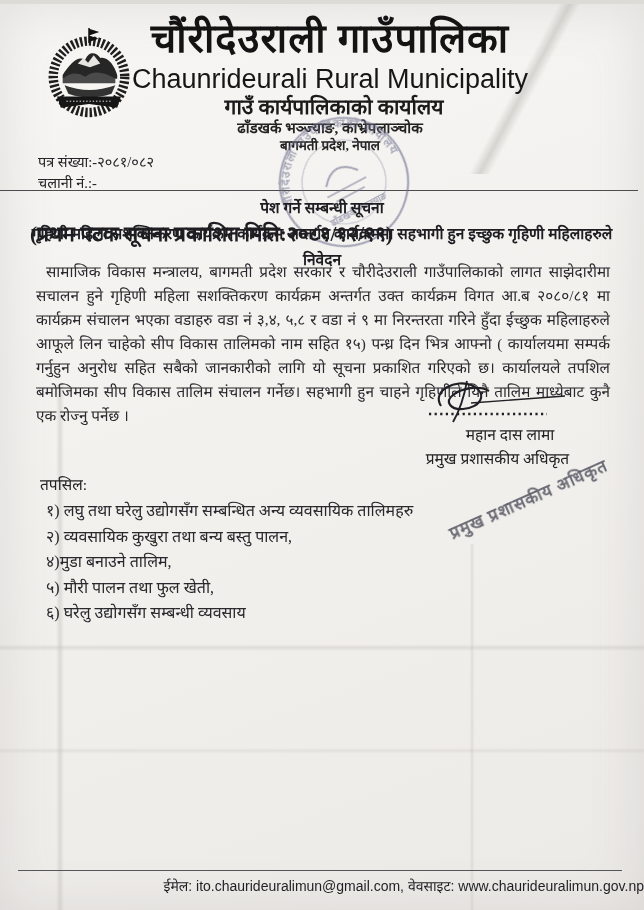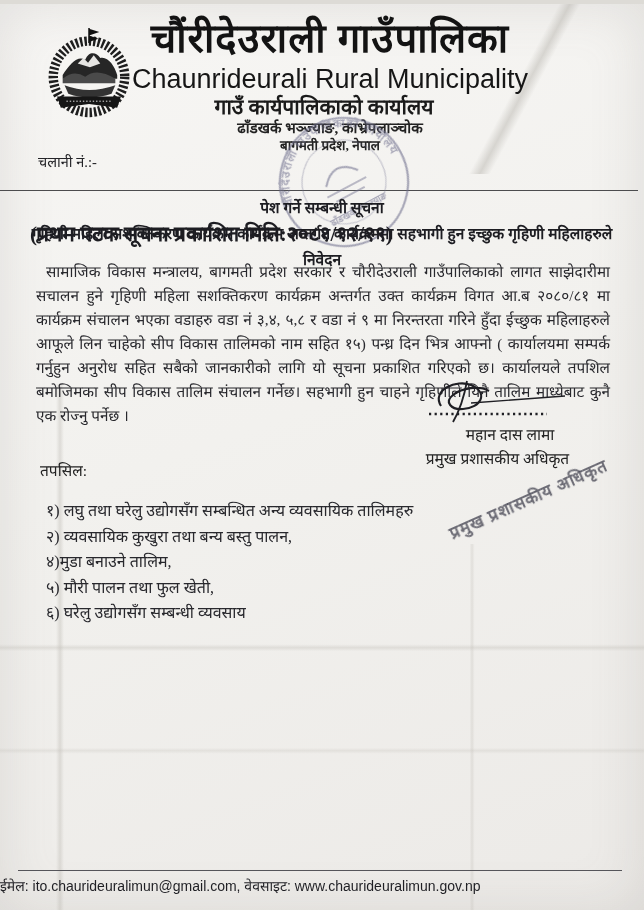--- a/index.html
+++ b/index.html
@@ -7,44 +7,44 @@
     position:relative;width:644px;height:910px;margin:4px auto;overflow:hidden;
     background:linear-gradient(160deg,#f7f6f4 0%,#f2f1ee 45%,#eceae7 100%);
     box-shadow:inset 0 0 55px rgba(110,105,98,.16);
     font-family:"Liberation Serif","DejaVu Serif",serif;color:#26262a;
   }
   .abs{position:absolute;}
   .crease{position:absolute;pointer-events:none;}
   
   .title-np{left:110px;top:10px;width:440px;text-align:center;font-size:40px;line-height:50px;font-weight:bold;color:#131313;letter-spacing:1px;}
   .title-en{left:100px;top:60px;width:460px;text-align:center;font-size:27px;line-height:30px;color:#161616;font-family:"Liberation Sans","DejaVu Sans",sans-serif;}
-  .office-np{left:124px;top:90px;width:400px;text-align:center;font-size:21px;line-height:26px;font-weight:bold;color:#1a1a1a;}
+  .office-np{left:134px;top:90px;width:400px;text-align:center;font-size:21px;line-height:26px;font-weight:bold;color:#1a1a1a;}
   .addr1{left:130px;top:116px;width:400px;text-align:center;font-size:15px;line-height:17px;font-weight:bold;color:#222;}
   .addr2{left:130px;top:133px;width:400px;text-align:center;font-size:13.5px;line-height:17px;font-weight:bold;color:#222;}
   .refblock{left:38px;top:148px;font-size:14.5px;line-height:21px;color:#242428;}
   .rule{left:0;top:186px;width:638px;border-top:1.6px solid #4c4c4e;height:0;}
   
   .subject{left:30px;top:191px;width:584px;text-align:center;font-weight:bold;font-size:15.5px;line-height:26px;color:#1d1d22;}
   .published{left:30px;top:219px;width:584px;text-align:left;font-weight:bold;font-size:21px;line-height:22px;color:#1d1d22;}
   .bodytext{left:36px;top:256px;width:574px;font-size:15.3px;line-height:24px;text-align:justify;text-indent:10px;color:#28282d;margin:0;}
   
   .sig-name{left:425px;top:420px;width:170px;text-align:center;font-size:15.5px;line-height:22px;color:#222;}
   .sig-desig{left:400px;top:444px;width:195px;text-align:center;font-size:15.5px;line-height:22px;color:#222;}
   .cao-stamp{
     left:450px;top:518px;width:230px;font-size:17px;font-weight:bold;letter-spacing:1px;
     color:rgba(72,72,84,.78);transform:rotate(-24deg);transform-origin:0 50%;
     filter:blur(.3px);white-space:nowrap;
   }
   
-  .sch-head{left:40px;top:456px;font-size:15.5px;line-height:22px;color:#222;}
+  .sch-head{left:40px;top:470px;font-size:15.5px;line-height:22px;color:#222;}
   .sch-list{left:46px;top:494px;width:470px;font-size:16px;color:#28282d;}
   .sch-item{line-height:25px;margin-bottom:0.5px;}
   
   .f-rule{left:18px;top:866px;width:604px;border-top:1.4px solid #55555a;height:0;}
-  .footer-line{left:0;top:872px;width:644px;text-align:left;font-size:14px;line-height:20px;color:#1f1f24;font-family:"Liberation Sans","DejaVu Sans",sans-serif;}
+  .footer-line{left:0;top:872px;width:644px;text-align:right;font-size:14px;line-height:20px;color:#1f1f24;font-family:"Liberation Sans","DejaVu Sans",sans-serif;}
   
   .emblem{left:42px;top:22px;width:94px;height:94px;}
   .round-stamp{left:270px;top:104px;width:148px;height:148px;transform:rotate(-28deg);opacity:.58;filter:blur(.35px);}
   .sig-svg{left:413px;top:372px;width:172px;height:52px;}
 </style>
 </head>
 <body>
 
 <div class="page">
 
@@ -69,20 +69,21 @@
       <path d="M26,80 L74,80" stroke="#eee" stroke-width="1" stroke-dasharray="1.5 2" fill="none"></path>
     </svg>
     <div class="abs title-np">चौंरीदेउराली गाउँपालिका</div>
     <div class="abs title-en">Chaunrideurali Rural Municipality</div>
     <div class="abs office-np">गाउँ कार्यपालिकाको कार्यालय</div>
     <div class="abs addr1">ढाँडखर्क भञ्ज्याङ, काभ्रेपलाञ्चोक</div>
     <div class="abs addr2">बागमती प्रदेश, नेपाल</div>
   </header>
 
   <div class="abs refblock">
+    <div>पत्र संख्या:-२०८१/०८२</div>
     <div>चलानी नं.:-</div>
   </div>
 
   <div class="abs rule"></div>
 
   <svg class="abs round-stamp" viewBox="0 0 148 148" aria-hidden="true">
     <defs>
       <path id="arcTop" d="M74,74 m-55,0 a55,55 0 1,1 110,0" fill="none"></path>
     </defs>
     <circle cx="74" cy="74" r="64" fill="none" stroke="#6f6f8d" stroke-width="2.2"></circle>

